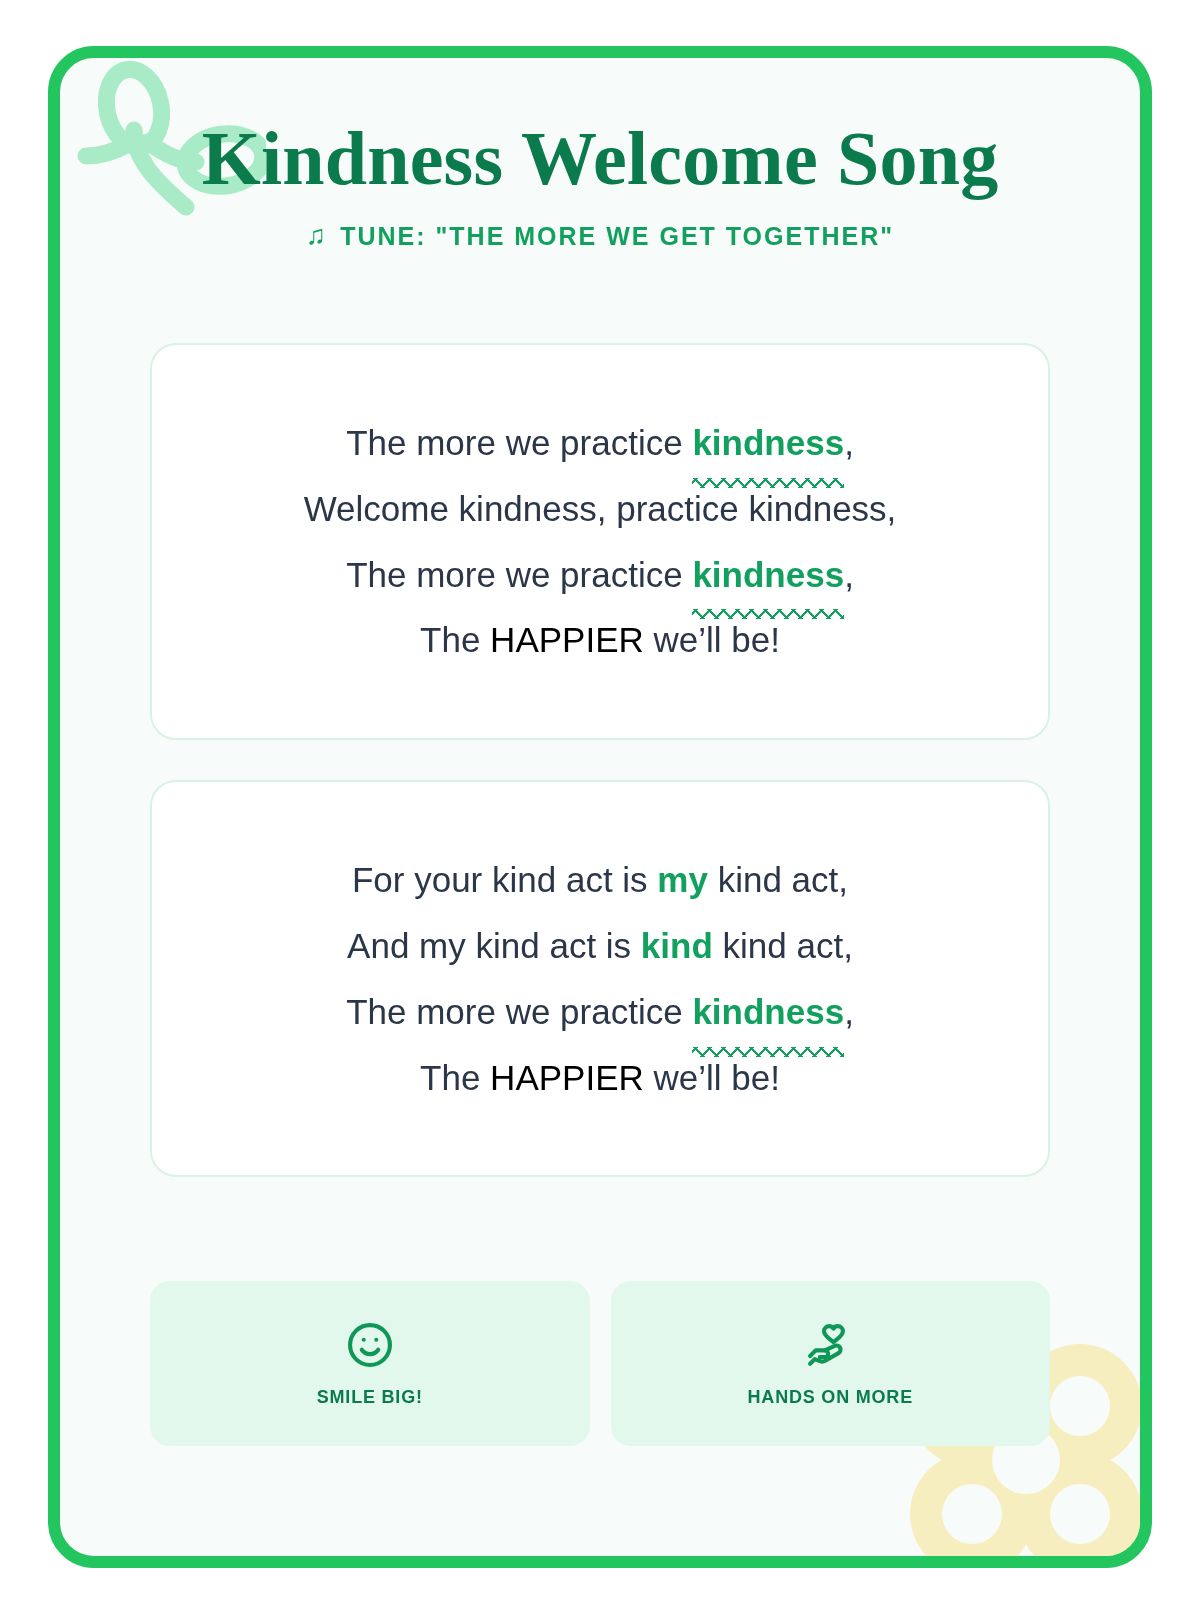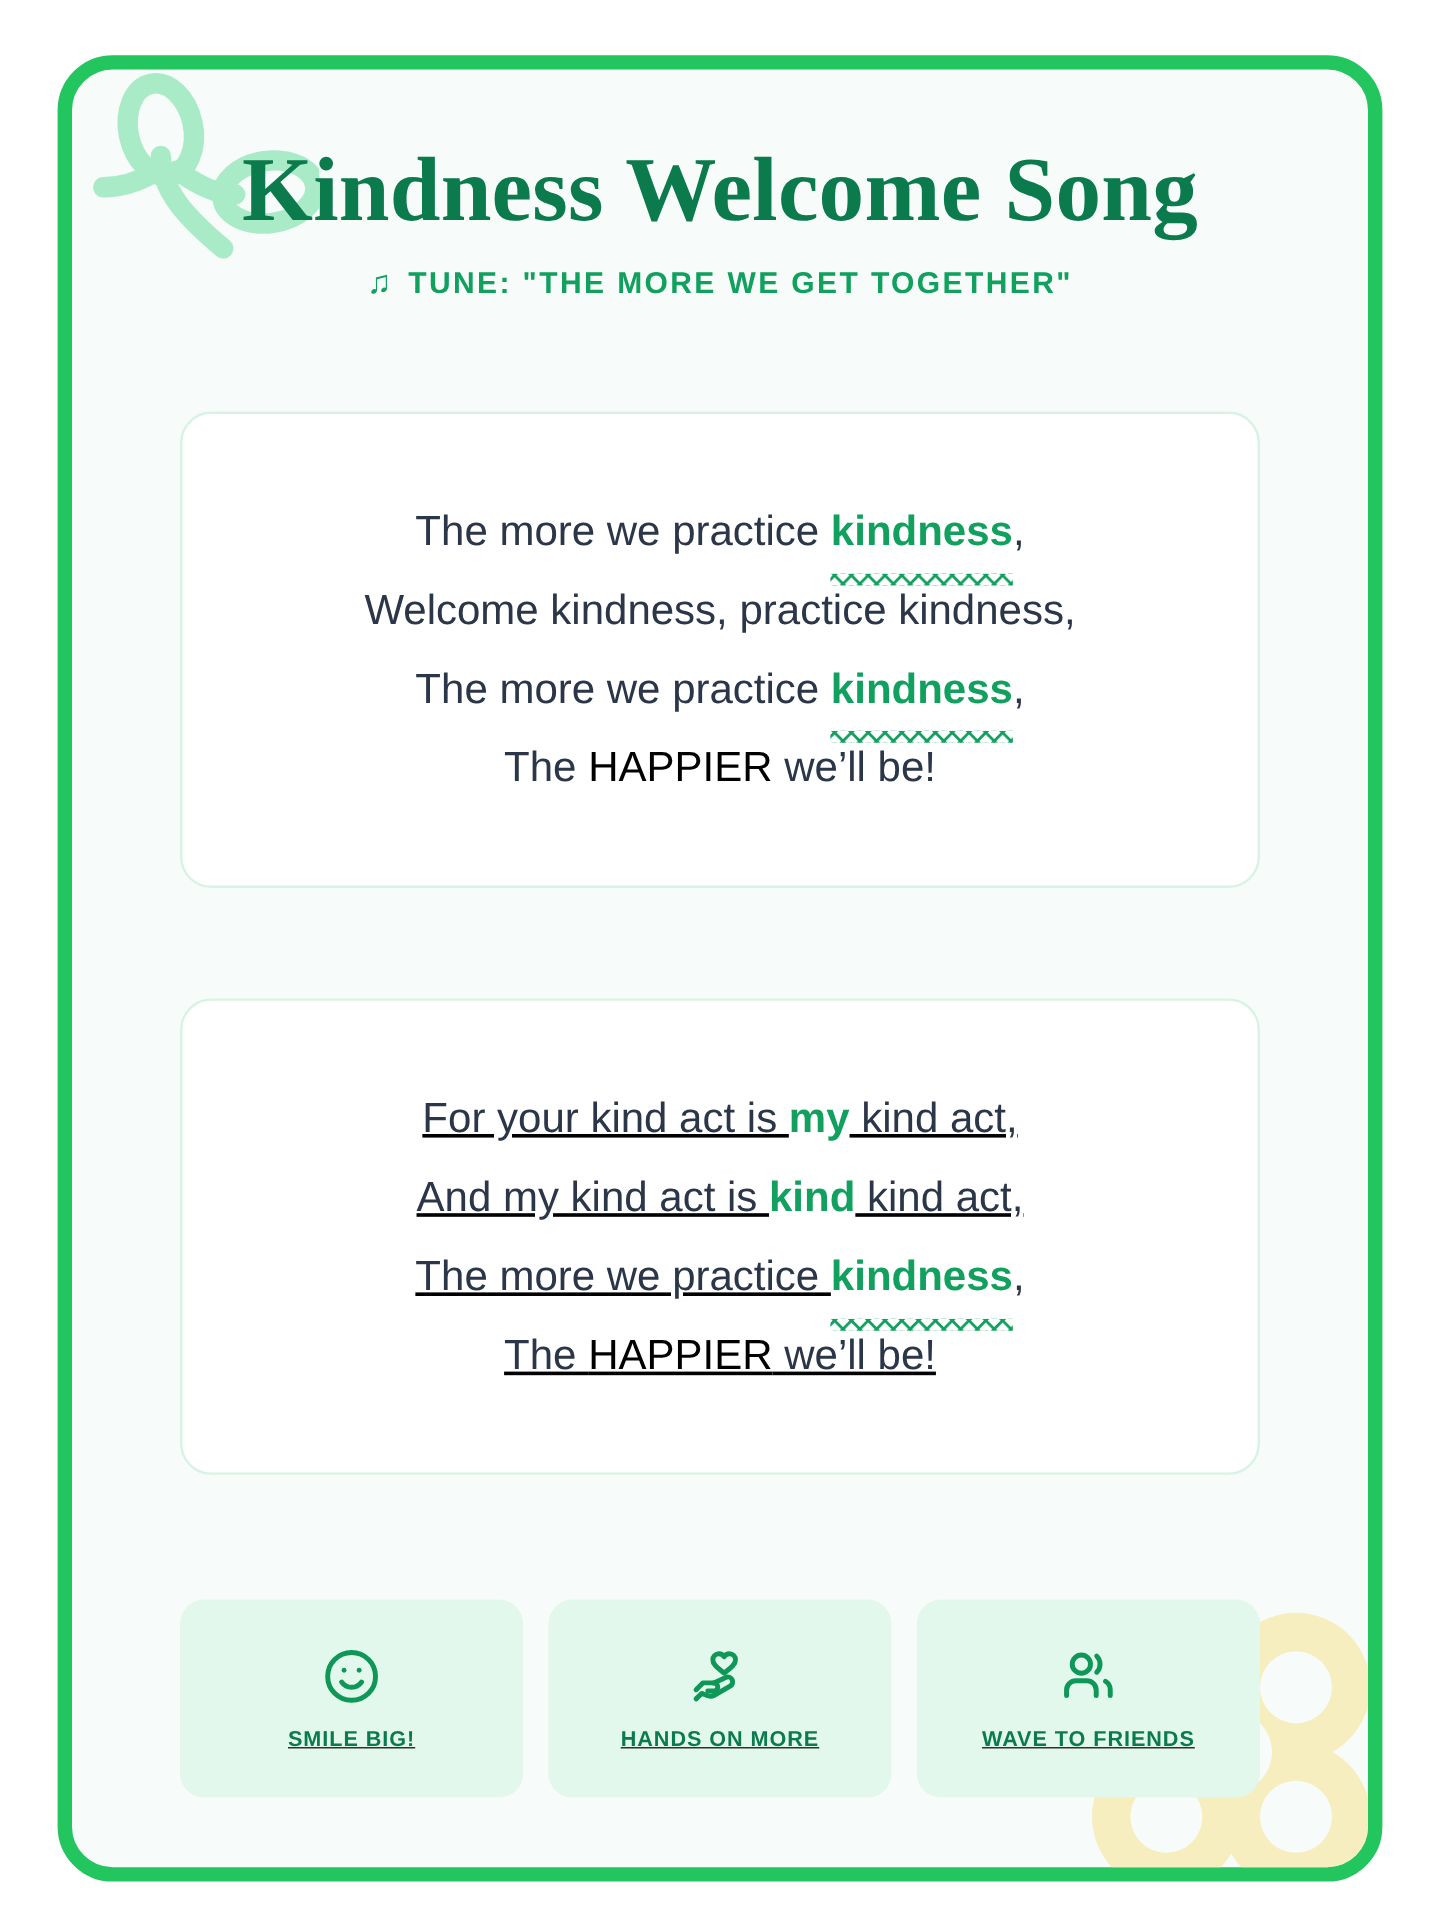--- a/index.html
+++ b/index.html
@@ -91,21 +91,21 @@
 
   
   .verse-card {
     background: #ffffff;
     border: 2px solid #D8F3E3;
     border-radius: 26px;
     padding: 65px 40px;
     text-align: center;
   }
   .verse-card.first { margin-top: 92px; min-height: 382px; }
-  .verse-card.second { margin-top: 92px; min-height: 350px; text-decoration: underline; }
+  .verse-card.second { margin-top: 40px; min-height: 350px; }
 
   .line {
     font-size: 35px;
     line-height: 1.88;
     color: #2B3648;
     white-space: nowrap;
   }
 
   .kw {
     color: #11A05E;
@@ -132,21 +132,20 @@
   .hl {
     color: #000000;
     font-weight: 400;
   }
 
   
   .actions {
     margin-top: 104px;
     display: flex;
     gap: 21px;
-    text-decoration: underline;
   }
   .action-card {
     flex: 1 1 0;
     background: #E2F8EC;
     border-radius: 20px;
     height: 165px;
     display: flex;
     flex-direction: column;
     align-items: center;
     justify-content: center;
@@ -234,28 +233,17 @@
           <span class="action-icon">
             <svg width="52" height="52" viewBox="0 0 24 24" fill="none" stroke="#0E9757" stroke-width="1.9" stroke-linecap="round" stroke-linejoin="round">
               <path d="M15.6 3.3c-.85 0-1.58.45-2 1.12-.42-.67-1.15-1.12-2-1.12-1.32 0-2.35 1.04-2.35 2.35 0 2.05 2.6 3.6 4.35 5.05 1.75-1.45 4.35-3 4.35-5.05 0-1.31-1.03-2.35-2.35-2.35z"></path>
               <path d="M2.8 17.1l2.6-2.6h4.2c.85 0 1.55.7 1.55 1.55s-.7 1.55-1.55 1.55H7.3"></path>
               <path d="M9.6 14.5l4.6-2.1c.95-.45 2.05-.05 2.5.9.42.9.07 1.95-.8 2.45l-6.1 3.5c-.75.43-1.65.5-2.45.2l-2.4-.9-2.15 2.1"></path>
             </svg>
           </span>
           <span class="action-label">HANDS ON MORE</span>
         </div>
 
-        <div class="action-card">
-          <span class="action-icon">
-            <svg width="52" height="52" viewBox="0 0 24 24" fill="none" stroke="#0E9757" stroke-width="1.9" stroke-linecap="round" stroke-linejoin="round">
-              <circle cx="9.3" cy="7.3" r="3.5"></circle>
-              <path d="M15.2 4.2a4.4 4.4 0 0 1 0 6.2"></path>
-              <path d="M3.6 19.4v-2.1a3.6 3.6 0 0 1 3.6-3.6h4.2a3.6 3.6 0 0 1 3.6 3.6v2.1"></path>
-              <path d="M18.6 13.9a3.6 3.6 0 0 1 1.8 3.1v2.4"></path>
-            </svg>
-          </span>
-          <span class="action-label">WAVE TO FRIENDS</span>
-        </div>
 
       </div>
     </div>
   </div>
 </div>
 
 </body></html>

